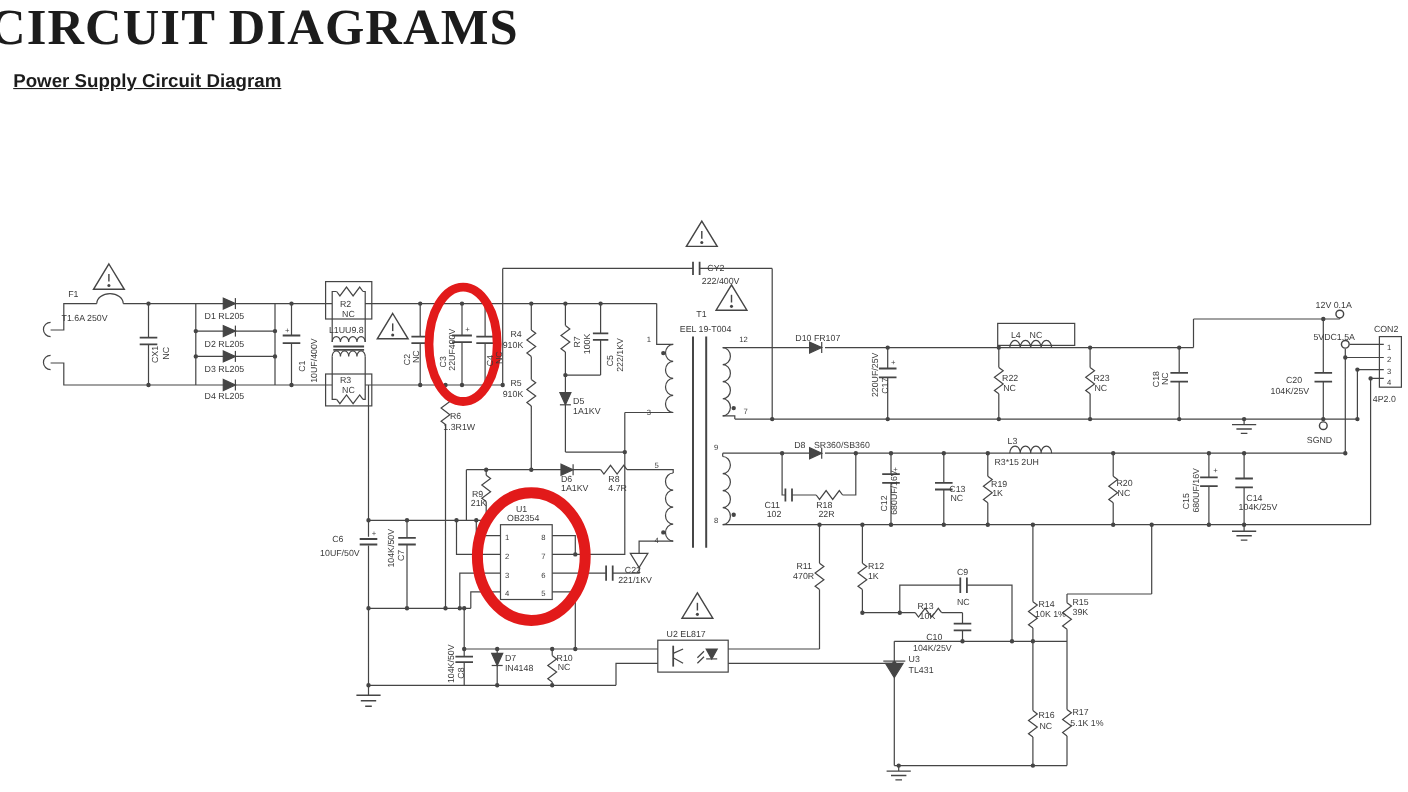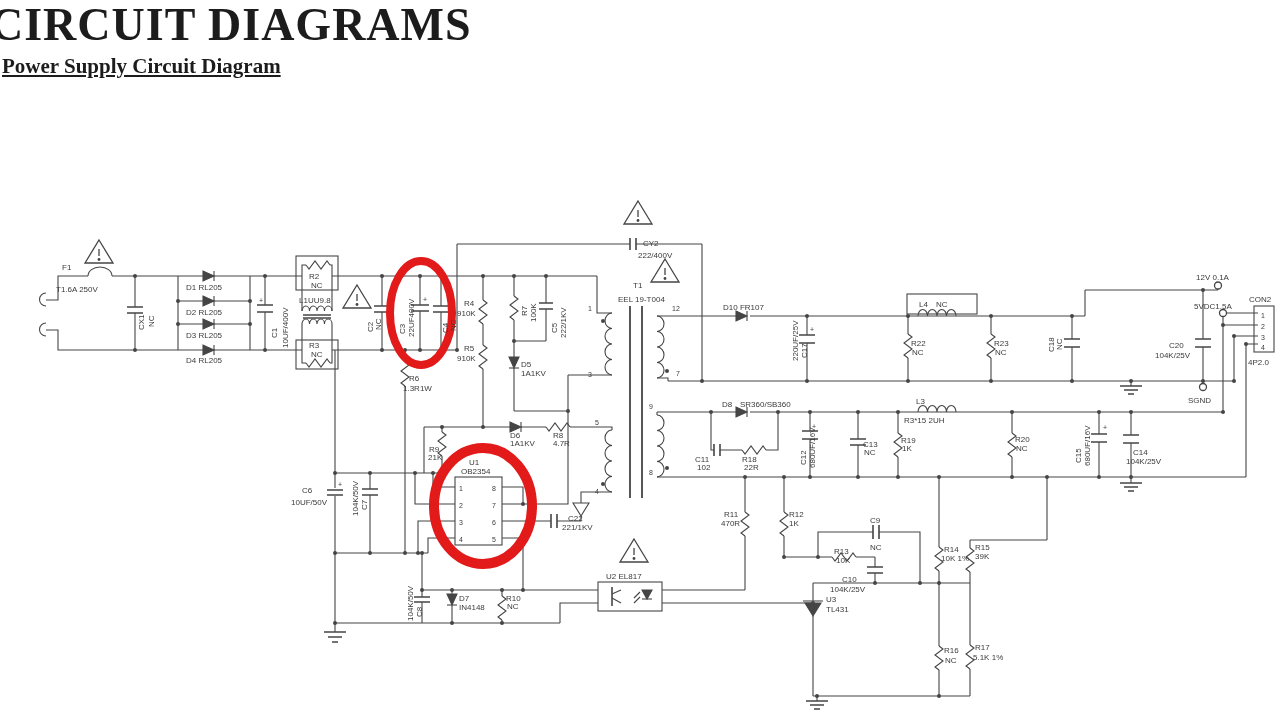--- a/index.html
+++ b/index.html
@@ -1,21 +1,21 @@
 <!DOCTYPE html>
 <html><head>
 <meta charset="utf-8">
 <style>
   html,body{margin:0;padding:0;background:#fff;width:1280px;height:720px;overflow:hidden;}
   #stage{position:relative;width:1280px;height:720px;background:#fff;font-family:"Liberation Sans",sans-serif;}
   #hdr{position:absolute;left:0;top:0;z-index:2;}
   #hdr h1{margin:0;position:absolute;left:-10px;top:-2px;width:900px;
     font-family:"Liberation Serif",serif;font-weight:bold;font-size:46px;letter-spacing:1px;color:#1c1c1c;white-space:nowrap;}
-  #hdr h2{margin:2px;position:absolute;left:0px;top:52px;width:600px;
-    font-family:Liberation Serif, serif;font-weight:bold;font-size:21px;color:#1c1c1c;text-decoration:underline;white-space:nowrap;}
+  #hdr h2{margin:12px;position:absolute;left:0px;top:52px;width:600px;
+    font-family:Liberation Sans, sans-serif;font-weight:bold;font-size:17px;color:#1c1c1c;text-decoration:underline;white-space:nowrap;}
   svg{position:absolute;left:0;top:0;}
   text{font-family:"Liberation Sans",sans-serif;}
 </style>
 </head>
 <body>
 
 <div id="stage">
   <div id="hdr">
     <h1>CIRCUIT DIAGRAMS</h1>
     <h2>Power Supply Circuit Diagram</h2>

